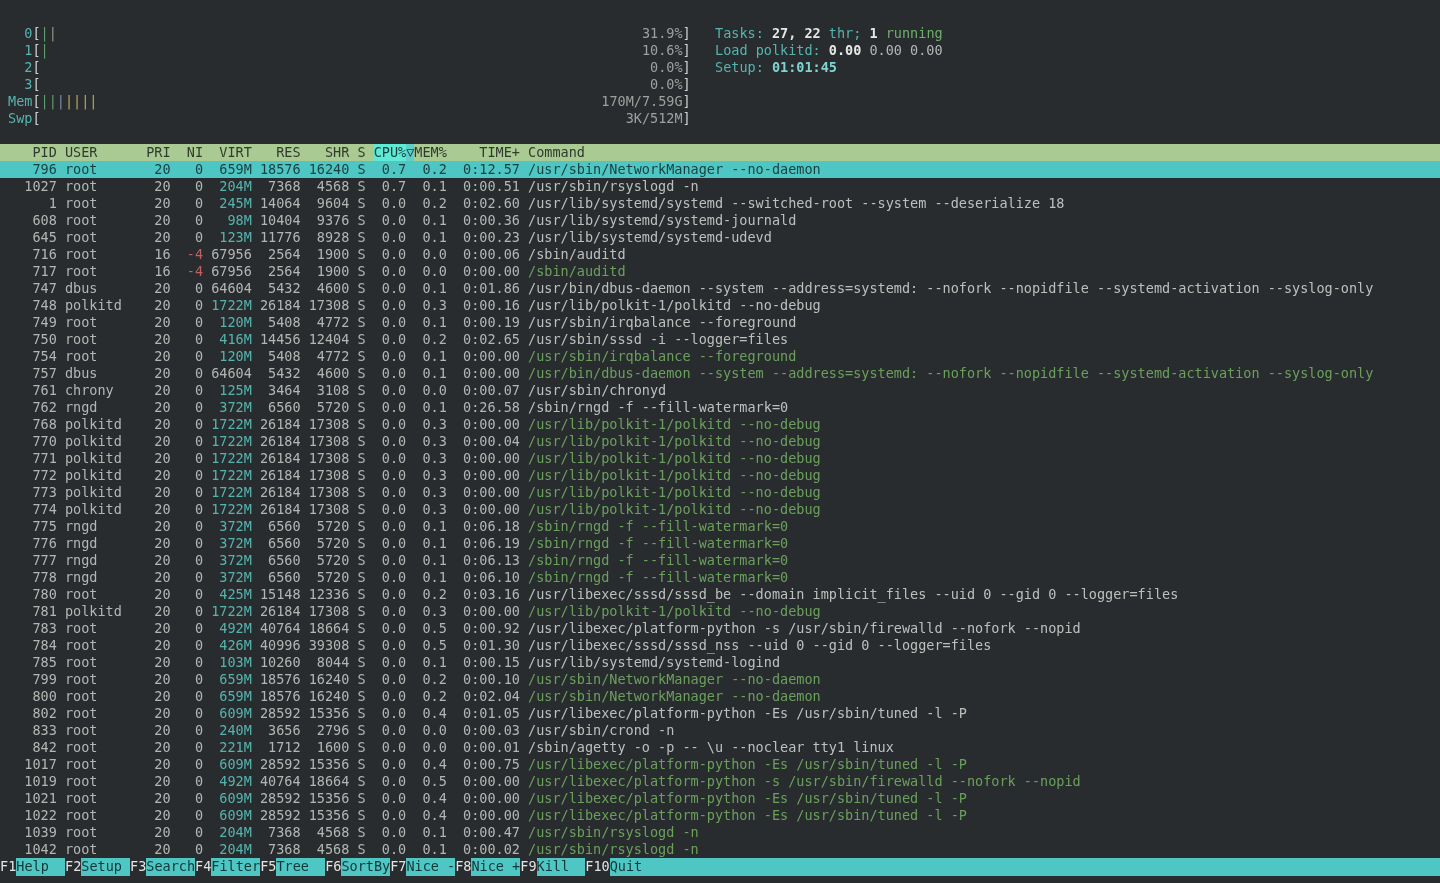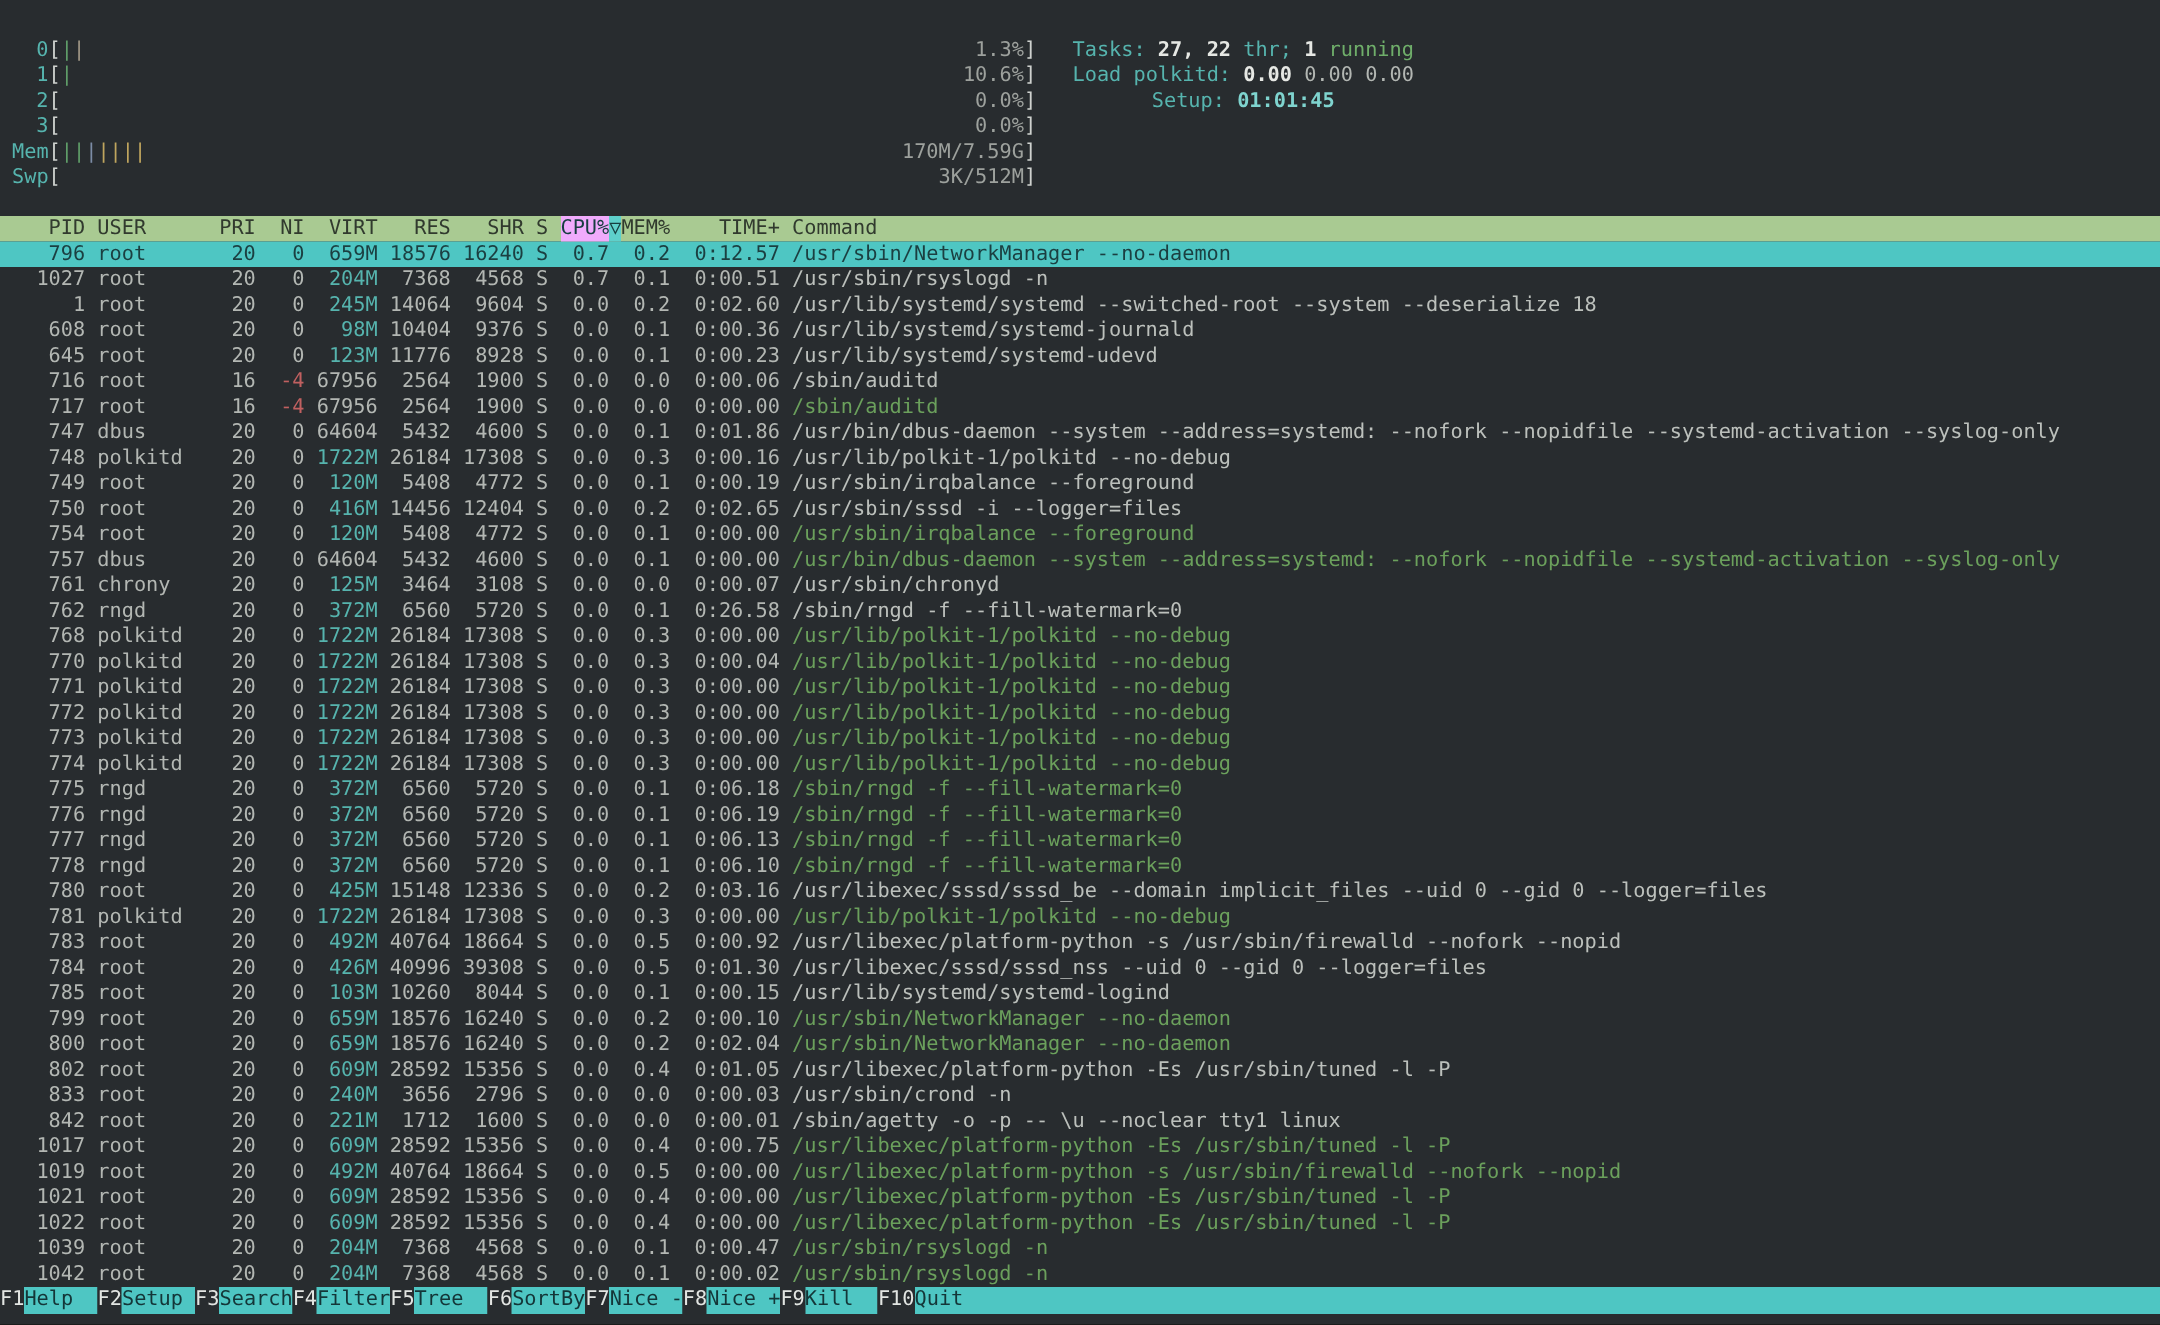--- a/index.html
+++ b/index.html
@@ -3,21 +3,21 @@
 <meta charset="utf-8">
 <style>
   html,body{margin:0;padding:0;background:#111;}
   .terminal{
     position:relative;width:1440px;height:883px;overflow:hidden;
     background:#282c2f;
     font-family:"DejaVu Sans Mono",monospace;
     font-size:13.5px;line-height:17px;
     color:#b3b7b3;
   }
-  .line{height:17px;white-space:pre;text-align:center;}
+  .line{height:17px;white-space:pre;}
   
   .meters{position:absolute;left:8px;top:25px;}
   .mline{display:flex;height:17px;white-space:pre;}
   .mlabel{display:inline-block;width:3ch;text-align:right;color:#56b4ae;}
   .mbracket{color:#ced1ce;}
   .minner{position:relative;display:inline-block;width:79ch;}
   .mbars{position:absolute;left:0;top:0;}
   .mvalue{position:absolute;right:0;top:0;color:#9da19d;}
   .b-green{color:#5f9d68}.b-tan{color:#9e9584}.b-blue{color:#7c8ca6}.b-yellow{color:#bfa55e}
   
@@ -26,42 +26,42 @@
   .s-bold{color:#e6e8e4;font-weight:bold}
   .s-normal{color:#b3b7b3}
   .s-green{color:#6fae6a}
   .s-boldcyan{color:#7fd4cf;font-weight:bold}
   
   .table{position:absolute;left:0;top:144px;width:1440px;}
   .trow{height:17px;white-space:pre;padding-left:8px;}
   .cell{display:inline-block;vertical-align:top;margin-right:1ch;}
   .r{text-align:right}.l{text-align:left}
   .thead{background:#a9ca92;color:#313a2e;}
-  .thead .sort-col{background:#f0abfc;color:#173e40;margin-right:0;}
+  .thead .sort-col{background:#5eead4;color:#173e40;margin-right:0;}
   .sortchar{display:inline-block;width:1ch;background:#5ed0cb;color:#173e40;margin-right:0;}
   .teal{color:#56b4ae}
   .red{color:#c06060}
   .cmd{color:#bcc0bc}
   .cmd.green{color:#6ba05c}
   .trow.selected{background:#4ec6c3;color:#1b3f41;}
   .trow.selected .teal,.trow.selected .red,.trow.selected .cmd{color:#1b3f41;}
   
   .fbar{position:absolute;left:0;top:858px;width:1440px;height:18px;display:flex;white-space:pre;}
   .fkey{color:#e2e5e2;background:#282c2f;}
   .flabel{display:inline-block;width:6ch;background:#4ec6c3;color:#143638;overflow:hidden;}
   .fitem{display:flex;}
   .fitem:last-child{flex:1;}
   .fitem:last-child .flabel{flex:1;width:auto;}
 </style>
 </head>
 <body>
 
 <div class="terminal">
   <div class="meters">
-      <div class="mline"><span class="mlabel">0</span><span class="mbracket">[</span><span class="minner"><span class="mbars"><span class="b-green">|</span><span class="b-tan">|</span></span><span class="mvalue">1.3%</span></span><span class="mbracket">]</span></div>
+      <div class="mline"><span class="mlabel">0</span><span class="mbracket">[</span><span class="minner"><span class="mbars"><span class="b-green">|</span><span class="b-tan">|</span></span><span class="mvalue">31.9%</span></span><span class="mbracket">]</span></div>
       <div class="mline"><span class="mlabel">1</span><span class="mbracket">[</span><span class="minner"><span class="mbars"><span class="b-green">|</span></span><span class="mvalue">10.6%</span></span><span class="mbracket">]</span></div>
       <div class="mline"><span class="mlabel">2</span><span class="mbracket">[</span><span class="minner"><span class="mbars"></span><span class="mvalue">0.0%</span></span><span class="mbracket">]</span></div>
       <div class="mline"><span class="mlabel">3</span><span class="mbracket">[</span><span class="minner"><span class="mbars"></span><span class="mvalue">0.0%</span></span><span class="mbracket">]</span></div>
       <div class="mline"><span class="mlabel">Mem</span><span class="mbracket">[</span><span class="minner"><span class="mbars"><span class="b-green">|</span><span class="b-green">|</span><span class="b-blue">|</span><span class="b-yellow">|</span><span class="b-yellow">|</span><span class="b-yellow">|</span><span class="b-yellow">|</span></span><span class="mvalue">170M/7.59G</span></span><span class="mbracket">]</span></div>
       <div class="mline"><span class="mlabel">Swp</span><span class="mbracket">[</span><span class="minner"><span class="mbars"></span><span class="mvalue">3K/512M</span></span><span class="mbracket">]</span></div>
     </div>
   <div class="summary">
       <div class="line"><span class="s-label">Tasks: </span><span class="s-bold">27, 22</span><span class="s-label"> thr; </span><span class="s-bold">1</span><span class="s-green"> running</span></div>
       <div class="line"><span class="s-label">Load polkitd: </span><span class="s-bold">0.00 </span><span class="s-normal">0.00 0.00</span></div>
       <div class="line"><span class="s-label">Setup: </span><span class="s-boldcyan">01:01:45</span></div>

